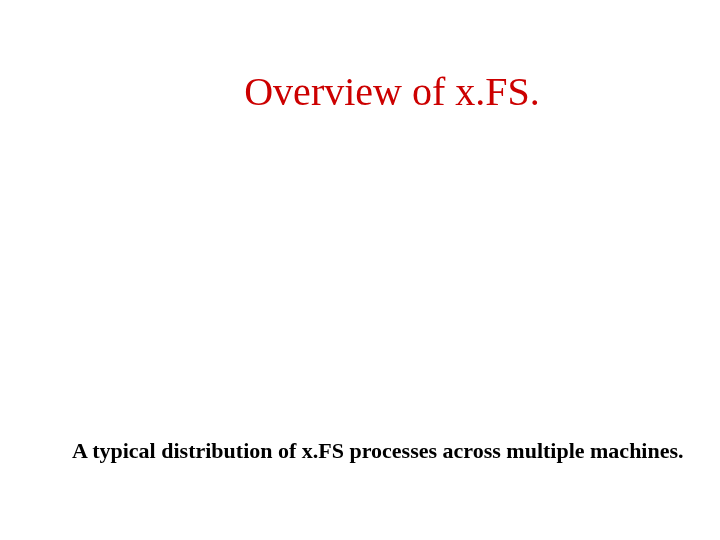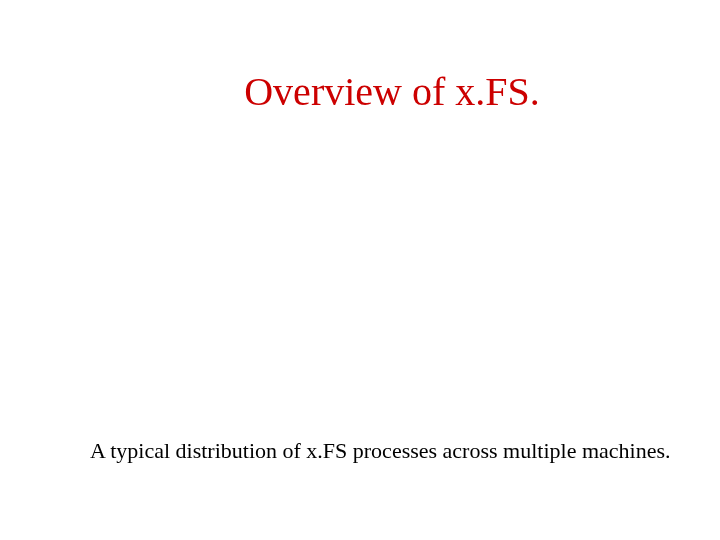--- a/index.html
+++ b/index.html
@@ -11,24 +11,24 @@
     left: 0;
     width: 720px;
     text-align: center;
     font-size: 40px;
     color: #cc0000;
     font-weight: 400;
   }
   .caption {
     position: absolute;
     top: 390px;
-    left: 42px;
+    left: 24px;
     font-size: 22px;
     color: #000000;
-    font-weight: 400;
+    font-weight: 700;
   }
 </style>
 </head>
 <body>
 
 <div class="slide">
   <div class="title">Overview of x.FS.</div>
   <div class="caption">A typical distribution of x.FS processes across multiple machines.</div>
 </div>
 

